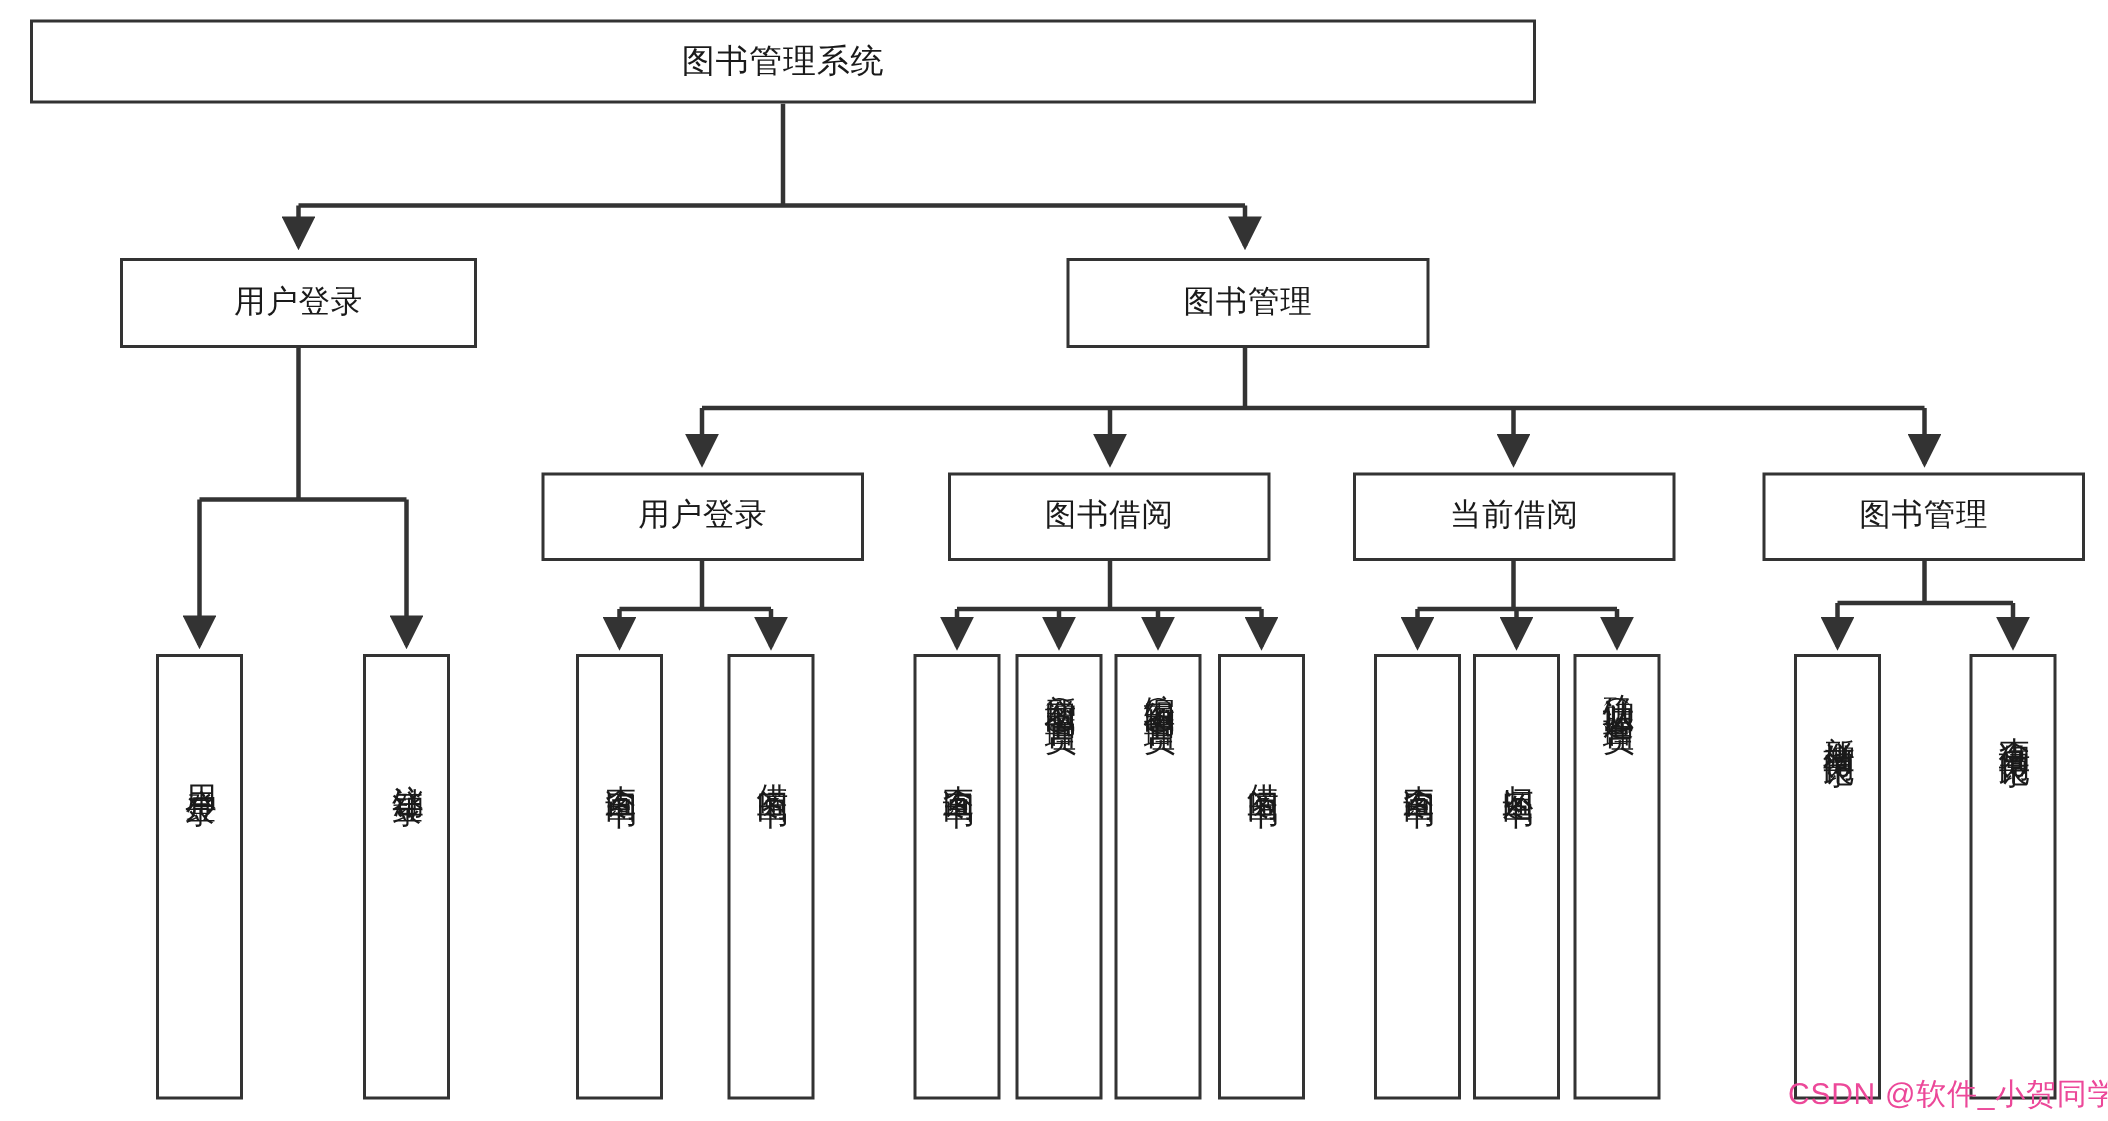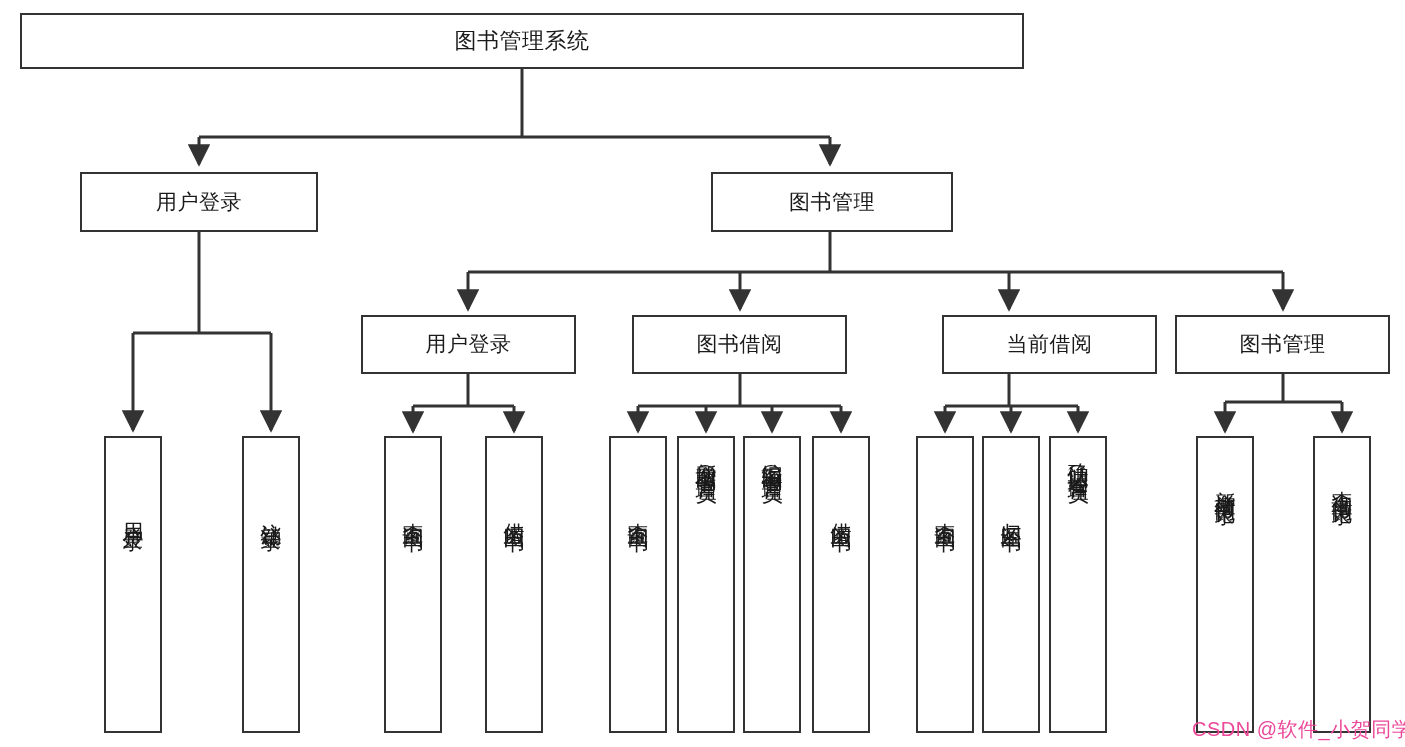--- a/index.html
+++ b/index.html
@@ -142,21 +142,21 @@
   <div class="node horiz" style="left:711px; top:172px; width:242px; height:60px;">
     <span class="node-label">图书管理</span>
   </div>
 
   <div class="node horiz" style="left:361px; top:315px; width:215px; height:59px;">
     <span class="node-label">用户登录</span>
   </div>
   <div class="node horiz" style="left:632px; top:315px; width:215px; height:59px;">
     <span class="node-label">图书借阅</span>
   </div>
-  <div class="node horiz" style="left:902px; top:315px; width:215px; height:59px;margin-left:40px;">
+  <div class="node horiz" style="left:902px; top:315px; width:215px; height:59px;">
     <span class="node-label">当前借阅</span>
   </div>
   <div class="node horiz" style="left:1175px; top:315px; width:215px; height:59px;">
     <span class="node-label">图书管理</span>
   </div>
 
   <div class="node vert" style="left:104px; top:436px; width:58px; height:297px; padding-top:68px;">
     <span class="node-label">用户登录</span>
   </div>
   <div class="node vert" style="left:242px; top:436px; width:58px; height:297px; padding-top:68px;">

